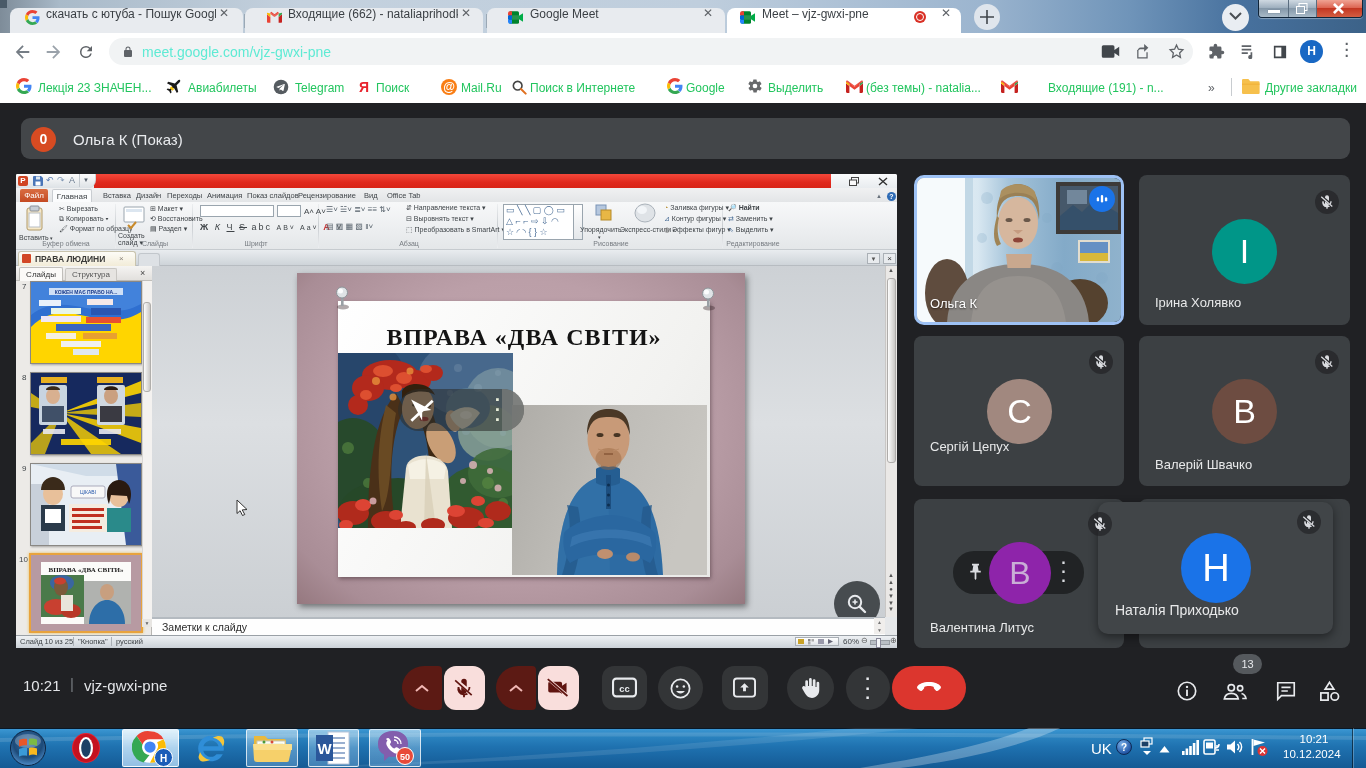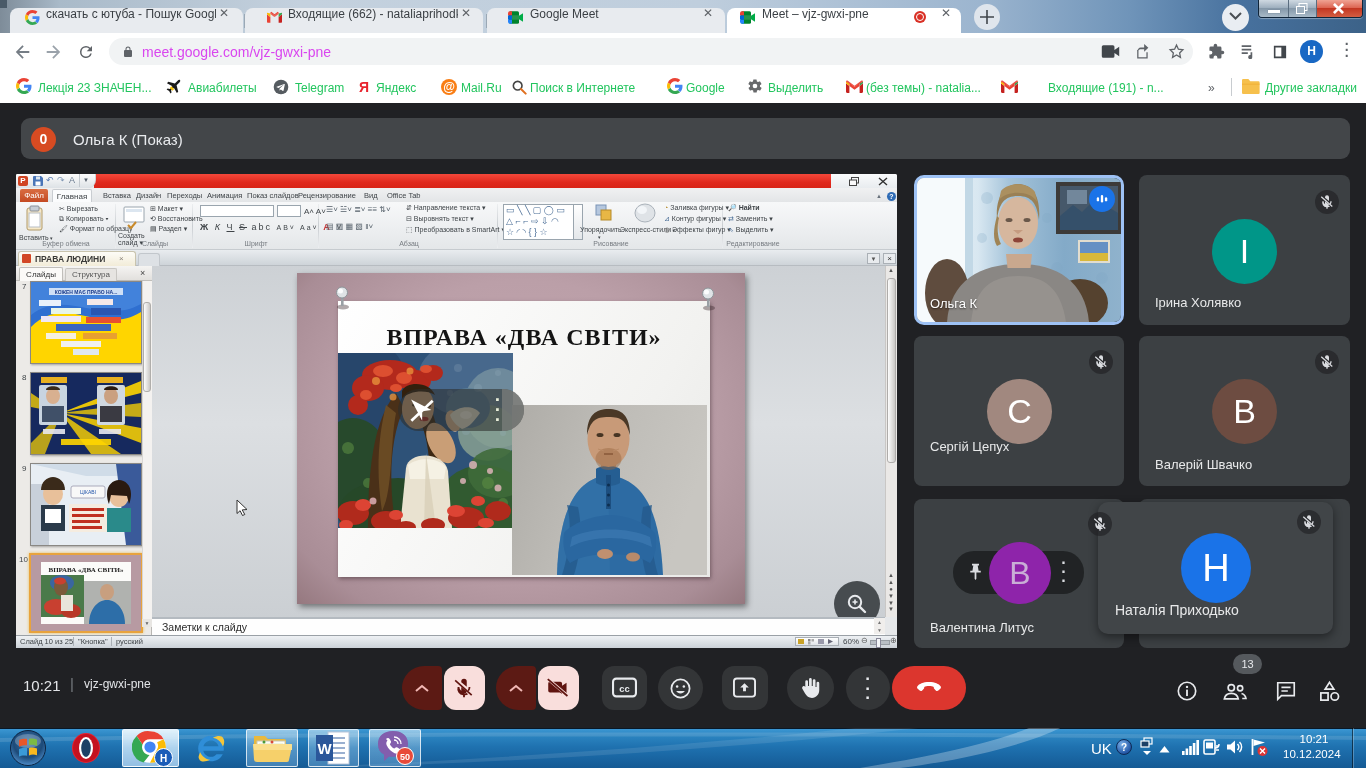--- a/index.html
+++ b/index.html
@@ -144,21 +144,21 @@
   <svg class="abs" style="left:44px;top:43px" width="18" height="18" viewBox="0 0 18 18">
       <path d="M2 8h11.2l-5-5 1.4-1.4L17 9l-7.4 7.4L8.2 15l5-5H2z" fill="#9aa2aa" transform="scale(.9) translate(1 1)"></path>
     </svg>
   <svg class="abs" style="left:77px;top:43px" width="18" height="18" viewBox="0 0 24 24">
       <path fill="#5f6368" d="M17.65 6.35A7.96 7.96 0 0 0 12 4a8 8 0 1 0 7.73 10h-2.08A6 6 0 1 1 12 6c1.66 0 3.14.69 4.22 1.78L13 11h7V4l-2.35 2.35z"></path>
     </svg>
   <div class="abs" id="omnibox"></div>
   <svg class="abs" style="left:122px;top:45px" width="12" height="14" viewBox="0 0 24 24">
       <path fill="#5f6368" d="M18 8h-1V6a5 5 0 0 0-10 0v2H6a2 2 0 0 0-2 2v10a2 2 0 0 0 2 2h12a2 2 0 0 0 2-2V10a2 2 0 0 0-2-2zM9 6a3 3 0 0 1 6 0v2H9V6z"></path>
     </svg>
-  <div class="abs" style="left:142px;top:44px;font-size:14px;color:#d946ef;">meet.google.com/vjz-gwxi-pne</div>
+  <div class="abs" style="left:142px;top:44px;font-size:14px;color:#5eead4;">meet.google.com/vjz-gwxi-pne</div>
   <svg class="abs" style="left:1101px;top:44px" width="19" height="15" viewBox="0 0 24 18">
       <path fill="#41464b" d="M1 3a2 2 0 0 1 2-2h12a2 2 0 0 1 2 2v12a2 2 0 0 1-2 2H3a2 2 0 0 1-2-2zM17 7l6-4v12l-6-4z"></path>
     </svg>
   <svg class="abs" style="left:1135px;top:43px" width="17" height="17" viewBox="0 0 24 24">
       <path fill="none" stroke="#5f6368" stroke-width="1.8" d="M4 10v11h13V13"></path>
       <path fill="#5f6368" d="M14 4H8.5C5 4 3 7 3 10c1.5-2 3.5-3 6.5-3H14v4l7-6.5L14-2z" transform="translate(1 3) scale(.85)"></path>
     </svg>
   <svg class="abs" style="left:1168px;top:43px" width="17" height="17" viewBox="0 0 24 24">
       <path fill="none" stroke="#5f6368" stroke-width="1.8" d="M12 3l2.7 5.8 6.3.8-4.6 4.4 1.2 6.3L12 17l-5.6 3.3 1.2-6.3L3 9.6l6.3-.8z"></path>
     </svg>
@@ -222,21 +222,21 @@
       <path fill="#ea4335" d="M4.8 3.9v4.3L12 13.6l7.2-5.4V3.9L12 9.3z"></path>
       <path fill="#ea4335" d="M0 2.3C0 1 1.5.2 2.6 1L12 8l9.4-7c1.1-.8 2.6 0 2.6 1.3L12 9.3z" opacity=".9"></path>
     </svg>
   <svg class="abs" style="left:1242px;top:79px" width="18" height="15" viewBox="0 0 24 20">
       <path fill="#f6c04c" d="M1.5 0h7l2.5 3h11a1.5 1.5 0 0 1 1.5 1.5v14a1.5 1.5 0 0 1-1.5 1.5h-21A1.5 1.5 0 0 1 0 18.5v-17A1.5 1.5 0 0 1 1.5 0z"></path>
       <path fill="#f0ad33" d="M0 6h23.5v2H0z" opacity=".6"></path>
     </svg>
   <div class="abs bm" style="left:38px;">Лекція 23 ЗНАЧЕН...</div>
   <div class="abs bm" style="left:188px;">Авиабилеты</div>
   <div class="abs bm" style="left:295px;">Telegram</div>
-  <div class="abs bm" style="left:376px;">Яндекс</div>
+  <div class="abs bm" style="left:376px;">Поиск</div>
   <div class="abs bm" style="left:461px;">Mail.Ru</div>
   <div class="abs bm" style="left:530px;">Поиск в Интернете</div>
   <div class="abs bm" style="left:686px;">Google</div>
   <div class="abs bm" style="left:768px;">Выделить</div>
   <div class="abs bm" style="left:866px;">(без темы) - natalia...</div>
   <div class="abs bm" style="left:1048px;">Входящие (191) - n...</div>
   <div class="abs bm" style="left:1208px;color:#5f6368;">»</div>
   <div class="abs" style="left:1231px;top:78px;width:1px;height:18px;background:#c8ccd0;"></div>
   <div class="abs bm" style="left:1265px;">Другие закладки</div>
 
@@ -770,21 +770,21 @@
 
       <div class="abs micoff" style="left:1088px;top:409px;"></div>
       <svg class="abs micsvg" style="left:1092px;top:413px" width="16" height="16" viewBox="0 0 24 24">
           <use href="#micx"></use>
         </svg>
     </div>
 
     <div class="abs" id="meetbar" style="left:0;top:0;width:1366px;height:625px;">
       <div class="abs" style="left:23px;top:574px;font-size:15px;color:#e3e5e8;">10:21</div>
       <div class="abs" style="left:70px;top:572px;font-size:15px;color:#777c80;">|</div>
-      <div class="abs" style="left:84px;top:574px;font-size:12px;color:#e3e5e8;white-space:nowrap;">vjz-gwxi-pne</div>
+      <div class="abs" style="left:84px;top:574px;font-size:15px;color:#e3e5e8;white-space:nowrap;">vjz-gwxi-pne</div>
       <div class="abs" style="left:402px;top:563px;width:40px;height:44px;border-radius:22px 4px 4px 22px;background:#5c1a14;"></div>
       <svg class="abs" style="left:414px;top:580px" width="16" height="10" viewBox="0 0 16 10">
           <path d="M2 8l6-5 6 5" stroke="#f2b8b5" stroke-width="2" fill="none"></path>
         </svg>
       <div class="abs" style="left:444px;top:563px;width:41px;height:44px;border-radius:12px;background:#f9dedc;"></div>
       <svg class="abs" style="left:453px;top:574px" width="22" height="22" viewBox="0 0 24 24">
           <g fill="#601410">
             <path d="M15 10.6V5a3 3 0 0 0-6 0v.8zM9 11.3V11l6 4.7A3 3 0 0 1 9 15z"></path>
             <path d="M17 11h2a7 7 0 0 1-1.7 4.6l-1.4-1.1A5.2 5.2 0 0 0 17 11zM12 18a7 7 0 0 0 2.9-.6l1.6 1.3A8.7 8.7 0 0 1 13 19.9V22h-2v-2.1A7 7 0 0 1 5 11h2a5 5 0 0 0 5 5z"></path>
             <path d="M3 3l18 16-1.2 1.4L1.8 4.4z"></path>

